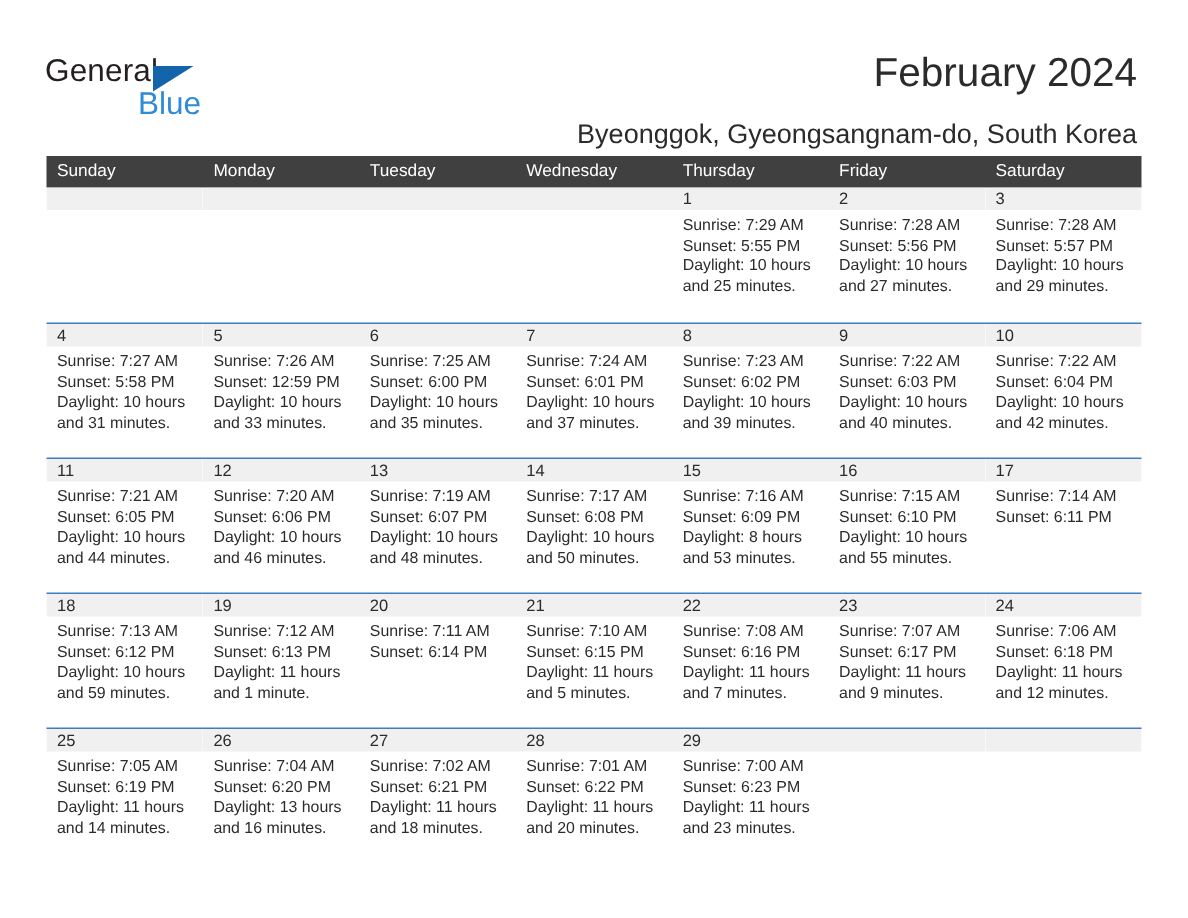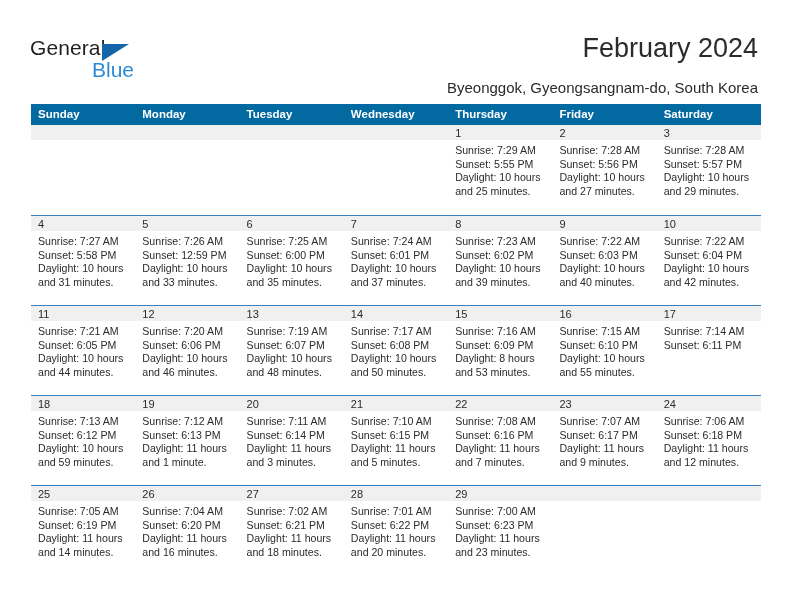--- a/index.html
+++ b/index.html
@@ -68,38 +68,37 @@
     top: 33px;
     font-size: 27px;
     color: #2b2b2b;
     text-align: center;
     white-space: nowrap;
   }
   .subtitle {
     position: absolute;
     right: 34px;
     top: 79px;
-    font-size: 15px;
+    font-size: 18px;
     color: #2b2b2b;
     text-align: right;
     white-space: nowrap;
   }
 
   
   .calendar {
     position: absolute;
     left: 31px;
     top: 104px;
     width: 730px;
   }
   .weekday-row {
     display: flex;
-    background: #0369a1;
+    background: #404040;
     height: 21px;
-    font-weight: bold;
   }
   .weekday {
     flex: 1 1 0;
     color: #ffffff;
     font-size: 11.5px;
     line-height: 21px;
     padding-left: 7px;
     box-sizing: border-box;
     white-space: nowrap;
     overflow: hidden;
@@ -390,21 +389,20 @@
               <div class="day-line wrap">Daylight: 11 hours and 1 minute.</div>
             </div>
           </div>
           <div class="day-cell">
             <div class="day-band">
               <div class="day-num">20</div>
             </div>
             <div class="day-body">
               <div class="day-line">Sunrise: 7:11 AM</div>
               <div class="day-line">Sunset: 6:14 PM</div>
-              <div class="day-line wrap">Daylight: 11 hours and 3 minutes.</div>
             </div>
           </div>
           <div class="day-cell">
             <div class="day-band">
               <div class="day-num">21</div>
             </div>
             <div class="day-body">
               <div class="day-line">Sunrise: 7:10 AM</div>
               <div class="day-line">Sunset: 6:15 PM</div>
               <div class="day-line wrap">Daylight: 11 hours and 5 minutes.</div>
@@ -452,21 +450,21 @@
               <div class="day-line wrap">Daylight: 11 hours and 14 minutes.</div>
             </div>
           </div>
           <div class="day-cell">
             <div class="day-band">
               <div class="day-num">26</div>
             </div>
             <div class="day-body">
               <div class="day-line">Sunrise: 7:04 AM</div>
               <div class="day-line">Sunset: 6:20 PM</div>
-              <div class="day-line wrap">Daylight: 11 hours and 16 minutes.</div>
+              <div class="day-line wrap">Daylight: 13 hours and 16 minutes.</div>
             </div>
           </div>
           <div class="day-cell">
             <div class="day-band">
               <div class="day-num">27</div>
             </div>
             <div class="day-body">
               <div class="day-line">Sunrise: 7:02 AM</div>
               <div class="day-line">Sunset: 6:21 PM</div>
               <div class="day-line wrap">Daylight: 11 hours and 18 minutes.</div>

